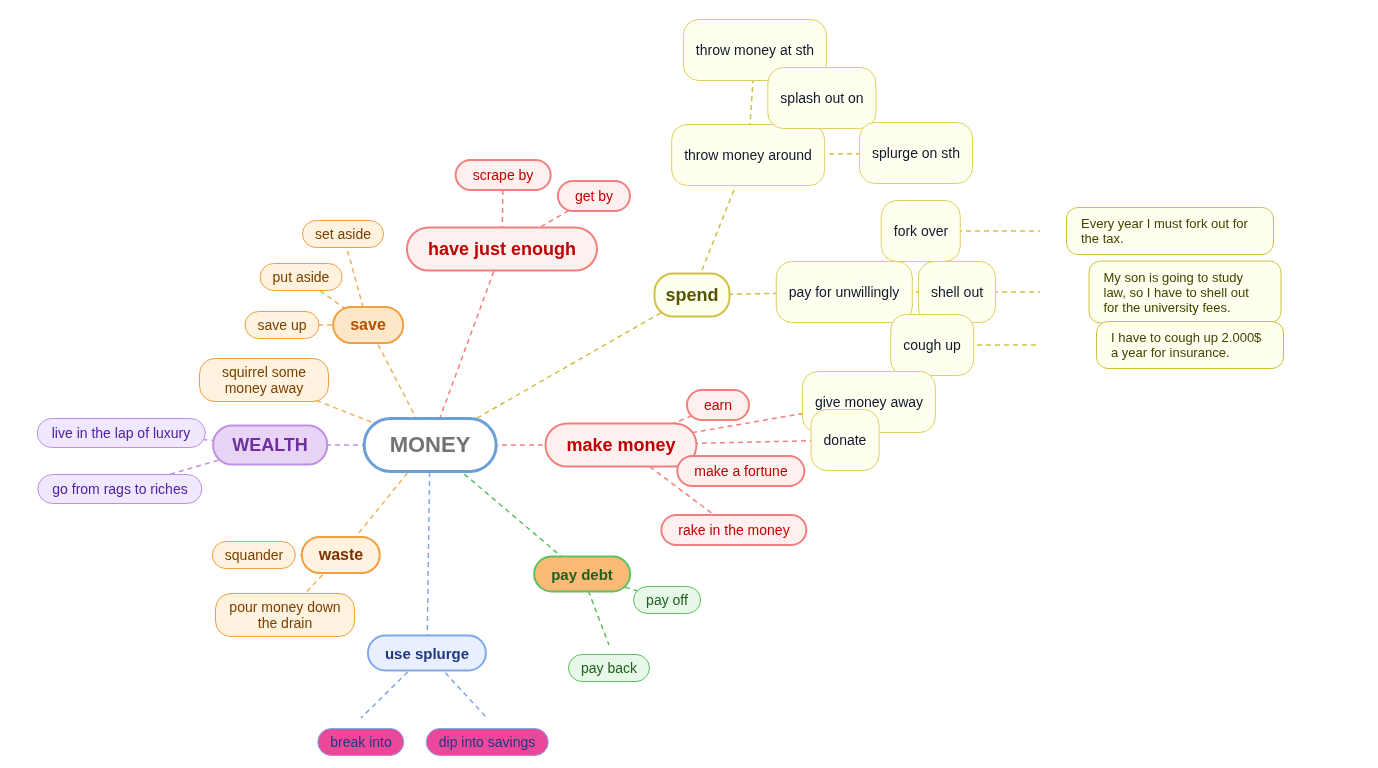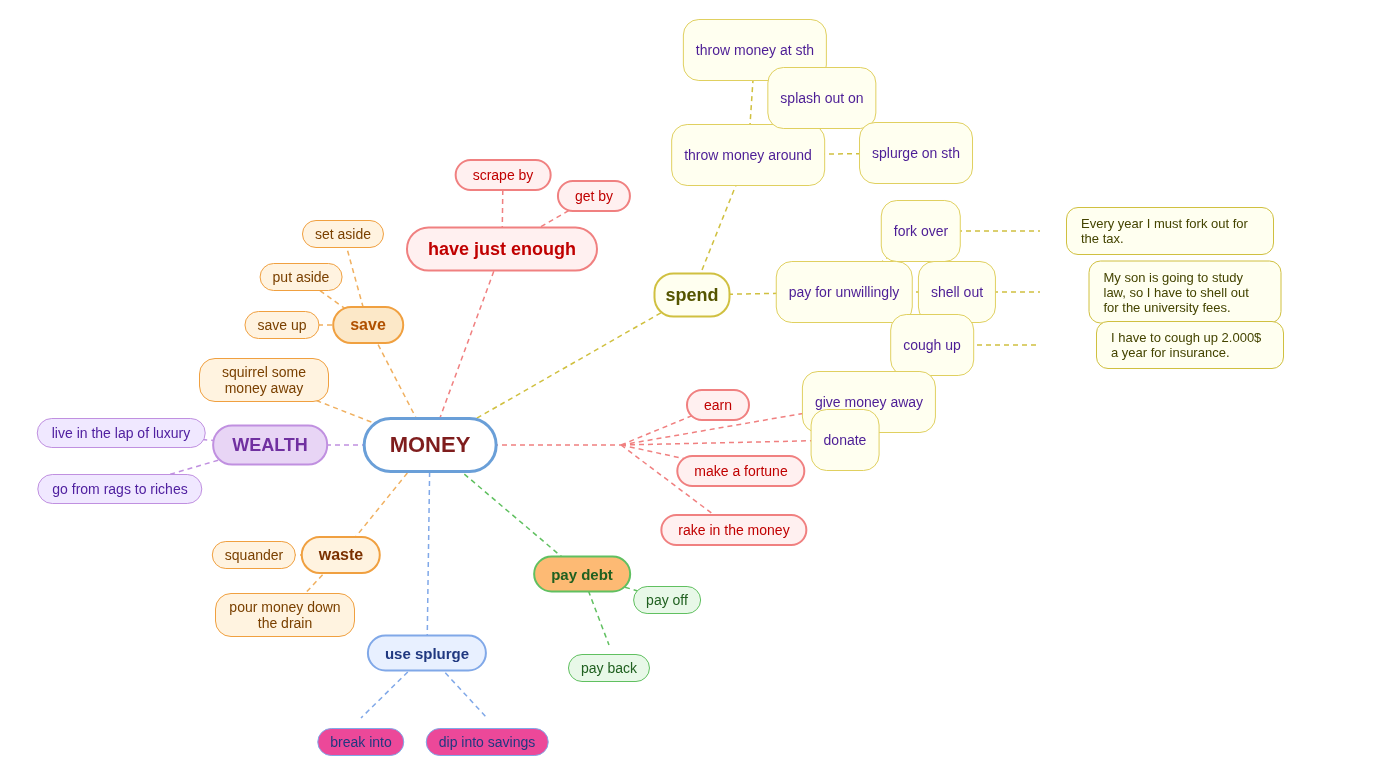--- a/index.html
+++ b/index.html
@@ -15,21 +15,21 @@
       text-align: center;
       white-space: nowrap;
       font-size: 14px;
       font-weight: normal;
       padding: 6px 14px;
       transform: translate(-50%, -50%);
     }
     .node-money {
       background: #fff;
       border: 3px solid #6a9fd8;
-      color: #7f1d1d;
+      color: #737373;
       font-size: 22px;
       font-weight: bold;
       border-radius: 30px;
       padding: 12px 24px;
     }
     .node-wealth {
       background: #e8d5f5;
       border: 2px solid #c090e0;
       color: #7030a0;
       font-size: 18px;
@@ -42,21 +42,21 @@
       border: 2px solid #f0a040;
       color: #b05000;
       font-size: 16px;
       font-weight: bold;
       border-radius: 20px;
       padding: 8px 16px;
     }
     .node-yellow {
       background: #fffff0;
       border: 1.5px solid #e0d060;
-      color: #4c1d95;
+      color: #0f172a;
       border-radius: 16px;
       padding: 22px 12px;
     }
     .node-red {
       background: #fff0f0;
       border: 2px solid #f08080;
       color: #c00000;
       border-radius: 20px;
       padding: 6px 16px;
     }
@@ -235,20 +235,21 @@
   <div class="node node-yellow" style="left:844px;top:292px;">pay for unwillingly</div>
   <div class="node node-yellow" style="left:921px;top:231px;">fork over</div>
   <div class="node node-yellow" style="left:957px;top:292px;">shell out</div>
   <div class="node node-yellow" style="left:932px;top:345px;">cough up</div>
 
   <div class="node node-yellow-note" style="left:1170px;top:231px;">Every year I must fork out for the tax.</div>
   <div class="node node-yellow-note" style="left:1185px;top:292px;white-space:normal;text-align:left;">My son is going to study law,
 so I have to shell out for the university fees.</div>
   <div class="node node-yellow-note" style="left:1190px;top:345px;">I have to cough up 2.000$ a year for insurance.</div>
 
+  <div class="node node-make-money" style="left:621px;top:445px;">make money</div>
   <div class="node node-red" style="left:718px;top:405px;">earn</div>
   <div class="node node-red" style="left:741px;top:471px;">make a fortune</div>
   <div class="node node-red" style="left:734px;top:530px;">rake in the money</div>
   <div class="node node-yellow" style="left:869px;top:402px;">give money away</div>
   <div class="node node-yellow" style="left:845px;top:440px;">donate</div>
 
   <div class="node node-green" style="left:582px;top:574px;">pay debt</div>
   <div class="node node-green-small" style="left:667px;top:600px;">pay off</div>
   <div class="node node-green-small" style="left:609px;top:668px;">pay back</div>
 

